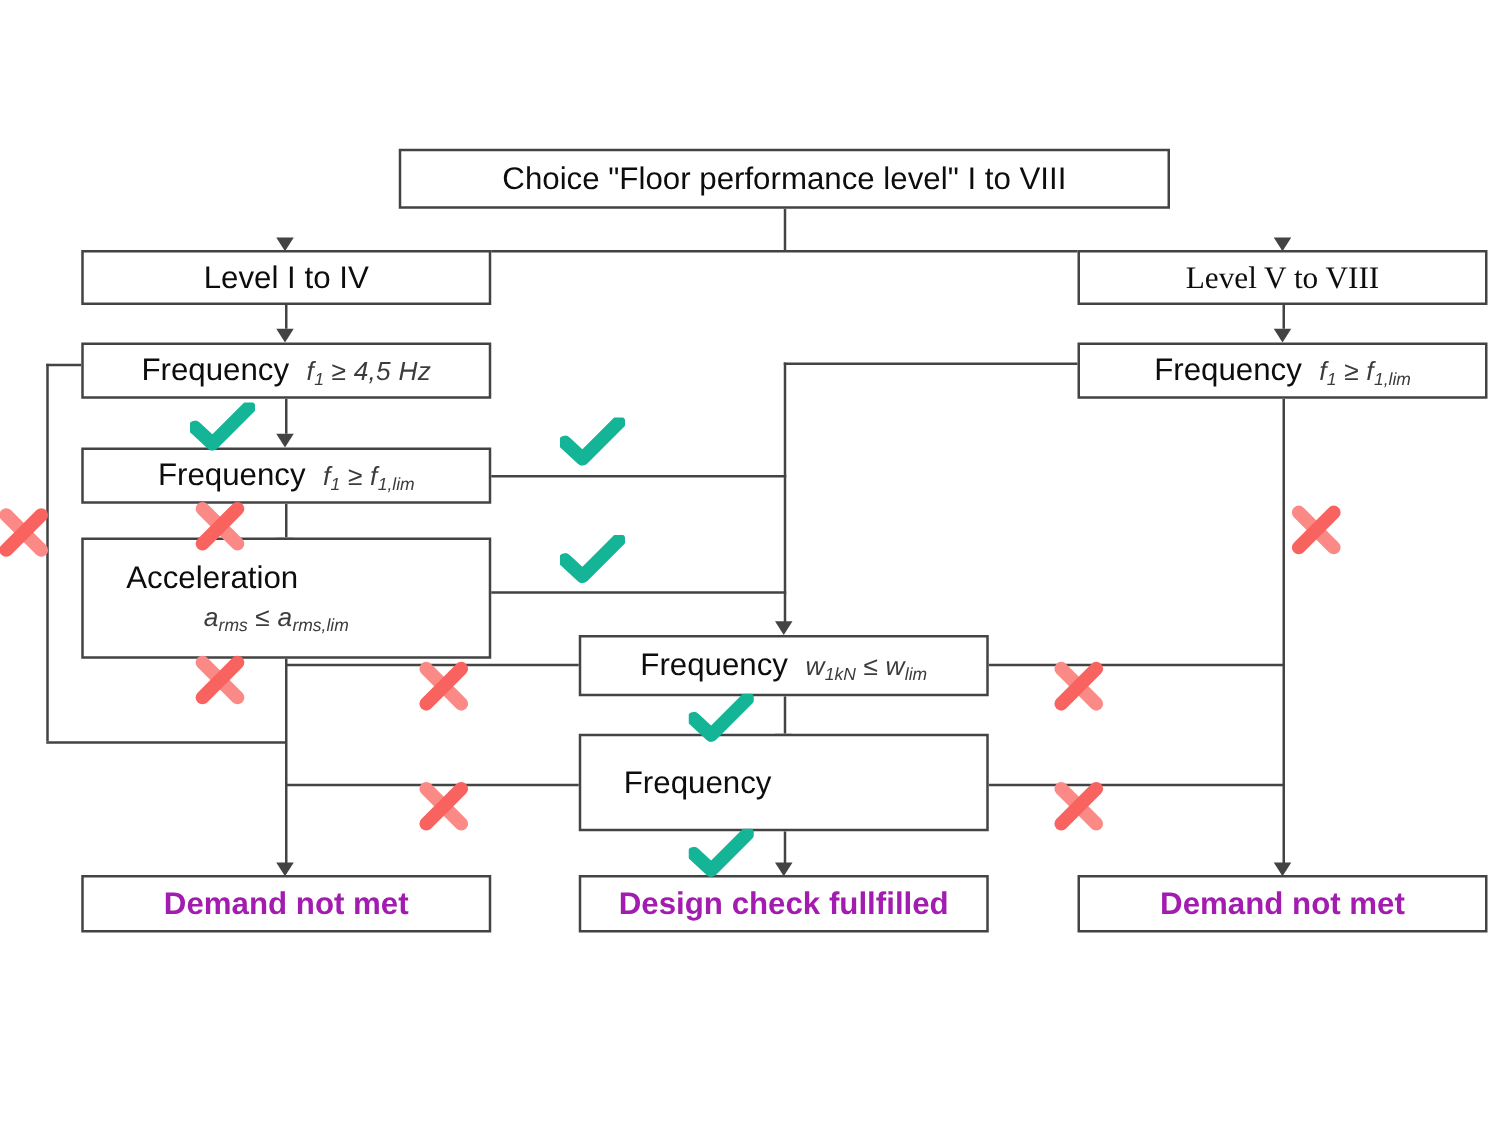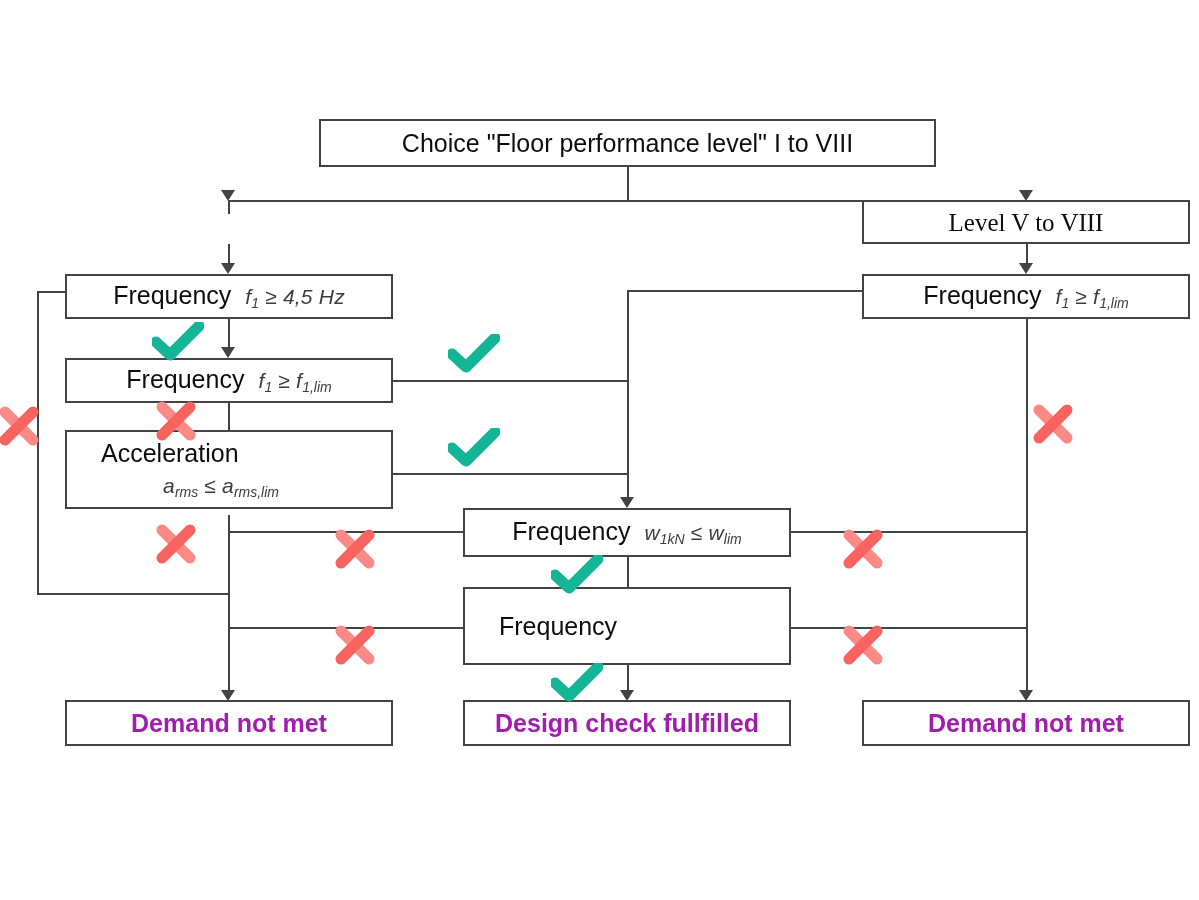--- a/index.html
+++ b/index.html
@@ -153,20 +153,25 @@
   <div class="arrow" style="left:1019px; top:690px;"></div>
   <div class="hline" style="left:791px; top:531px; width:237px;"></div>
   <div class="hline" style="left:791px; top:627px; width:237px;"></div>
 
   <div class="node" style="left:319px; top:119px; width:617px; height:48px;">
     <div class="row">
       <span class="label">Choice "Floor performance level" I to VIII</span>
     </div>
   </div>
 
+  <div class="node" style="left:65px; top:200px; width:328px; height:44px;">
+    <div class="row">
+      <span class="label">Level I to IV</span>
+    </div>
+  </div>
 
   <div class="node" style="left:862px; top:200px; width:328px; height:44px;font-family:Liberation Serif, serif;">
     <div class="row">
       <span class="label">Level V to VIII</span>
     </div>
   </div>
 
   <div class="node" style="left:65px; top:274px; width:328px; height:45px;">
     <div class="row">
       <span class="label">Frequency</span>
@@ -176,21 +181,21 @@
   </div>
 
   <div class="node" style="left:65px; top:358px; width:328px; height:45px;">
     <div class="row">
       <span class="label">Frequency</span>
       <span class="gap"></span>
       <span class="formula"><span>f</span><span class="sub">1</span><span> ≥ f</span><span class="sub">1,lim</span></span>
     </div>
   </div>
 
-  <div class="node two-line" style="left:65px; top:430px; width:328px; height:79px;">
+  <div class="node two-line" style="left:65px; top:430px; width:328px; height:97px;">
     <div class="line1">
       <span class="label">Acceleration</span>
     </div>
     <div class="line2">
       <span class="formula"><span>a</span><span class="sub">rms</span><span> ≤ a</span><span class="sub">rms,lim</span></span>
     </div>
   </div>
 
   <div class="node" style="left:862px; top:274px; width:328px; height:45px;">
     <div class="row">

